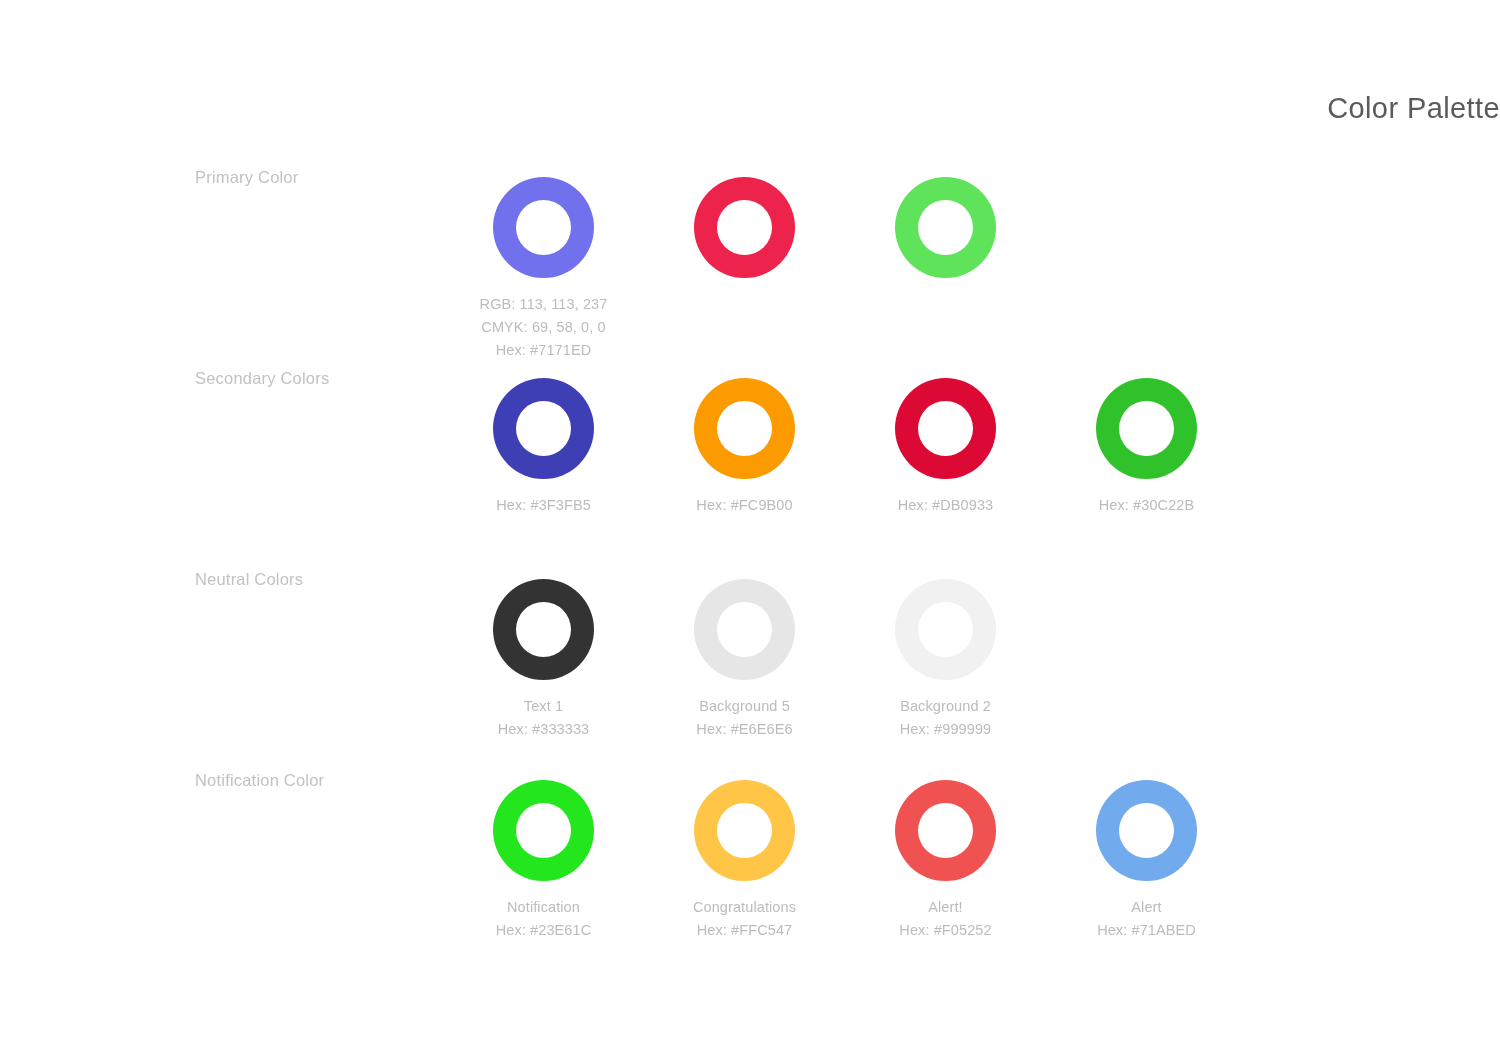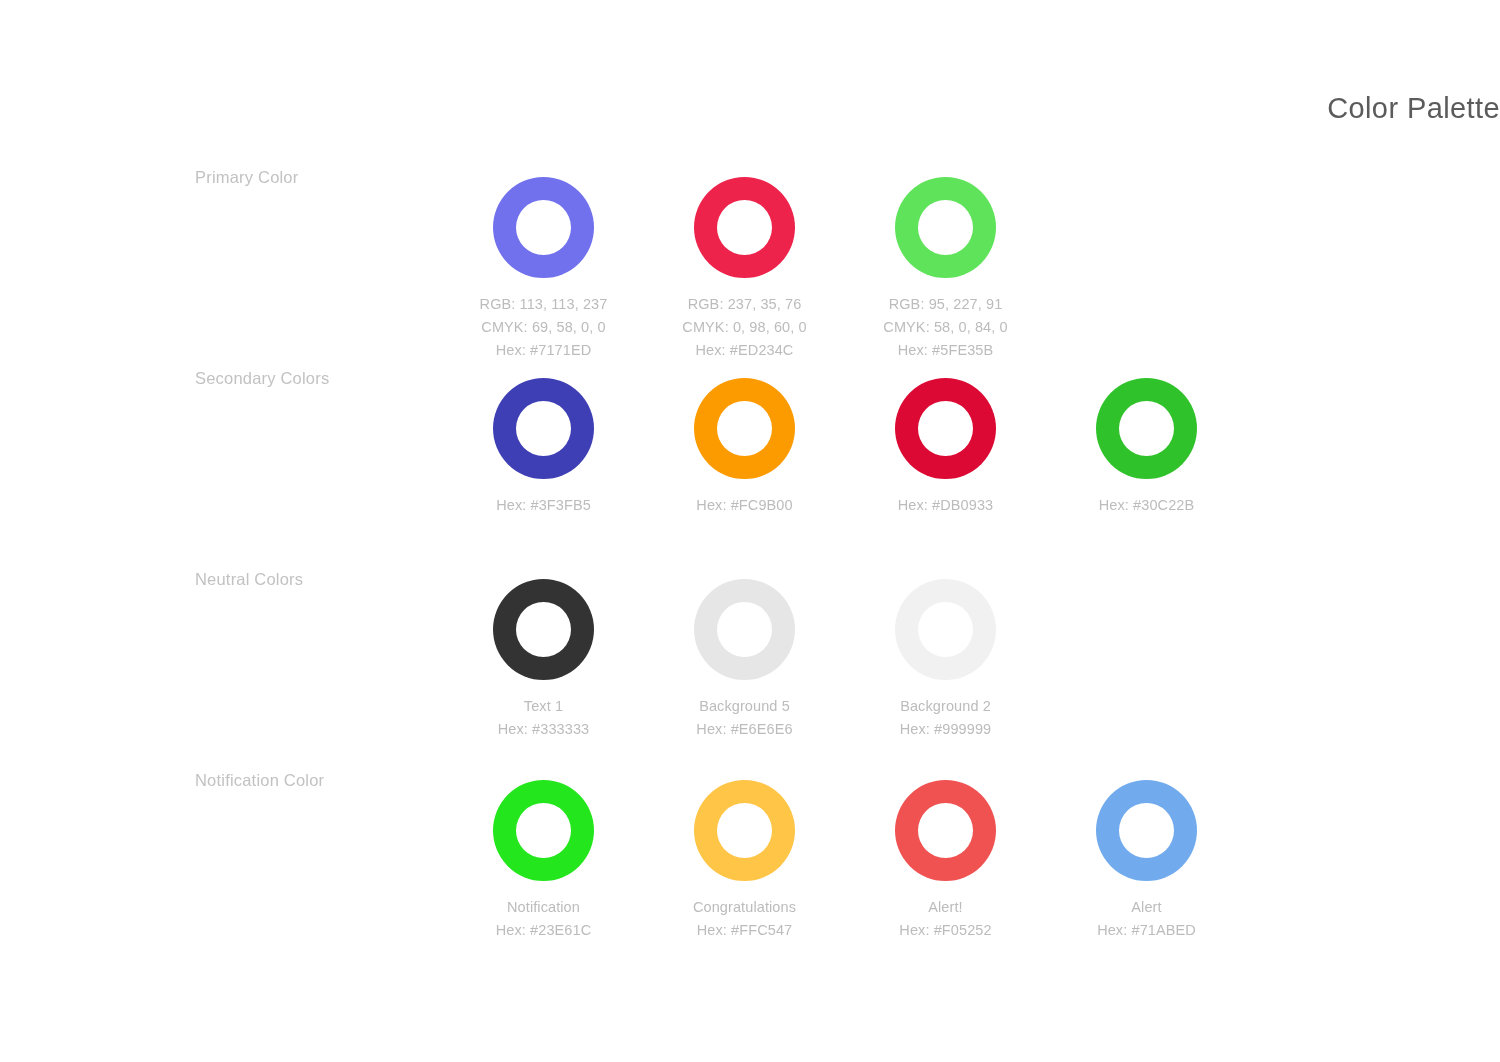--- a/index.html
+++ b/index.html
@@ -113,35 +113,23 @@
         <div class="ring" style="background: rgb(113, 113, 237);"></div>
         <div class="spec">
 
           <span class="name">RGB: 113, 113, 237</span>
           <span class="name">CMYK: 69, 58, 0, 0</span>
           <span class="name">Hex: #7171ED</span>
         </div>
       </div>
       <div class="swatch">
         <div class="ring" style="background: rgb(237, 35, 76);"></div>
-        <div class="spec">
-
-          <span class="name">RGB: 237, 35, 76</span>
-          <span class="name">CMYK: 0, 98, 60, 0</span>
-          <span class="name">Hex: #ED234C</span>
-        </div>
       </div>
       <div class="swatch">
         <div class="ring" style="background: rgb(95, 227, 91);"></div>
-        <div class="spec">
-
-          <span class="name">RGB: 95, 227, 91</span>
-          <span class="name">CMYK: 58, 0, 84, 0</span>
-          <span class="name">Hex: #5FE35B</span>
-        </div>
       </div>
     </div>
   </div>
 
   <div class="row">
     <div class="row-label">Secondary Colors</div>
     <div class="swatches">
       <div class="swatch">
         <div class="ring" style="background: rgb(63, 63, 181);"></div>
         <div class="spec">

